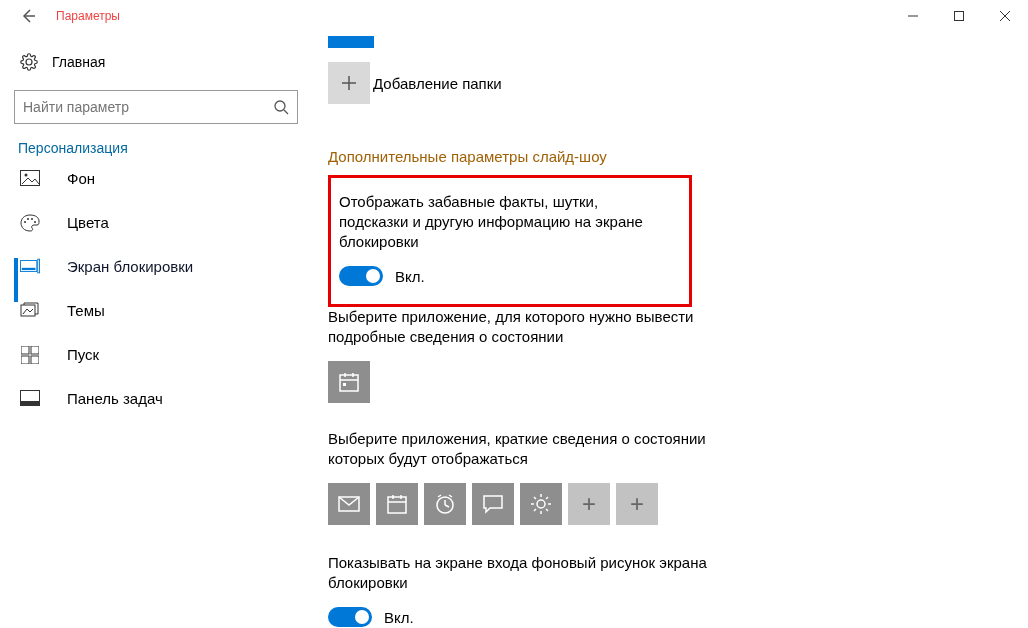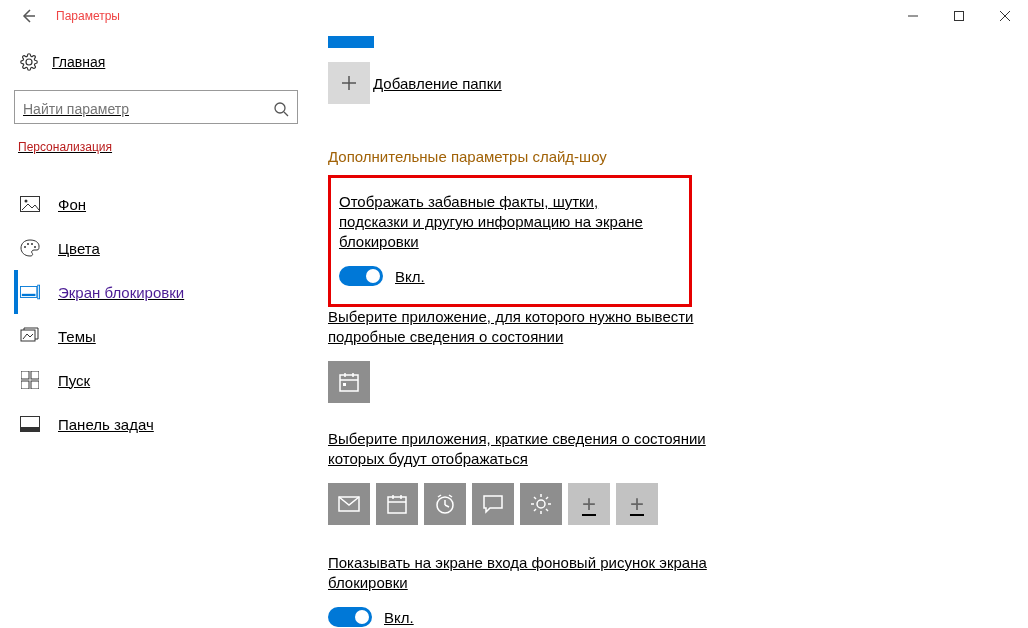--- a/index.html
+++ b/index.html
@@ -2,30 +2,30 @@
 <html><head>
 <meta charset="utf-8">
 <style>
   * { box-sizing: border-box; margin: 0; padding: 0; font-family: "Segoe UI", Tahoma, sans-serif; }
   body { background: #fff; width: 1028px; height: 628px; overflow: hidden; color: #000; font-size: 14px; }
   .titlebar { height: 32px; display: flex; align-items: center; padding-left: 8px; }
   .back-btn { width: 40px; height: 32px; display: flex; align-items: center; justify-content: center; color:#555; }
   .title { color: #ef4444; font-size: 12px; margin-left: 8px; }
   .win-controls { margin-left: auto; display: flex; }
   .win-btn { width: 46px; height: 32px; display:flex; align-items:center; justify-content:center; color:#333; }
-  .layout { display: flex; height: calc(628px - 32px); text-decoration: underline; }
+  .layout { display: flex; height: calc(628px - 32px); }
   .sidebar { width: 300px; padding: 10px 0 0 14px; }
   .home-row { display:flex; align-items:center; height:40px; gap:14px; padding-left:6px; }
   .gear { color:#333; }
   .home-label { font-size:14px; }
-  .searchbox { margin: 8px 0 16px 0; width: 284px; height: 34px; border:1px solid #999; display:flex; align-items:flex-start; padding: 10px 8px; justify-content:space-between; }
+  .searchbox { margin: 8px 0 16px 0; width: 284px; height: 34px; border:1px solid #999; display:flex; align-items:center; padding: 0 8px; justify-content:space-between; }
   .searchbox input { border:none; outline:none; font-size:14px; flex:1; background:transparent; }
-  .cat-label { color:#b91c1c; font-size:12px; margin-bottom:28px; margin-left:4px; }
-  .nav-item { display:flex; align-items:center; height:44px; padding-left:6px; gap:18px; cursor:pointer; }
-  .nav-item.selected { color:#4c1d95; border-left:4px solid #0078d7; padding-left:2px; margin-left:-0px; }
+  .cat-label { color:#0369a1; font-size:14px; margin-bottom:14px; margin-left:4px; }
+  .nav-item { display:flex; height:44px; padding-left:6px; gap:27px; cursor:pointer; }
+  .nav-item.selected { color:#0f172a; border-left:4px solid #0078d7; padding-left:2px; margin-left:-0px; }
   .nav-item.selected .nav-icon { color:#0078d7; }
   .nav-icon { width:20px; display:flex; justify-content:center; color:#333; }
   .nav-label { font-size:15px; }
   .content { flex:1; padding: 4px 40px 0 28px; overflow:hidden; }
   .blue-block { width:46px; height:12px; background:#0078d7; margin-bottom:14px; }
   .folder-row { display:flex; align-items:center; gap:3px; margin-bottom:44px; }
   .add-tile { width:42px; height:42px; background:#d9d9d9; display:flex; align-items:center; justify-content:center; font-size:22px; color:#555; }
   .link { color:#a16207; font-size:15px; margin-bottom:10px; display:inline-block; }
   .highlight-box { border:3px solid #e60000; padding:14px 20px 18px 8px; width:364px; }
   .setting-text { font-size:15px; line-height:20px; margin-bottom:14px; max-width:430px; }

